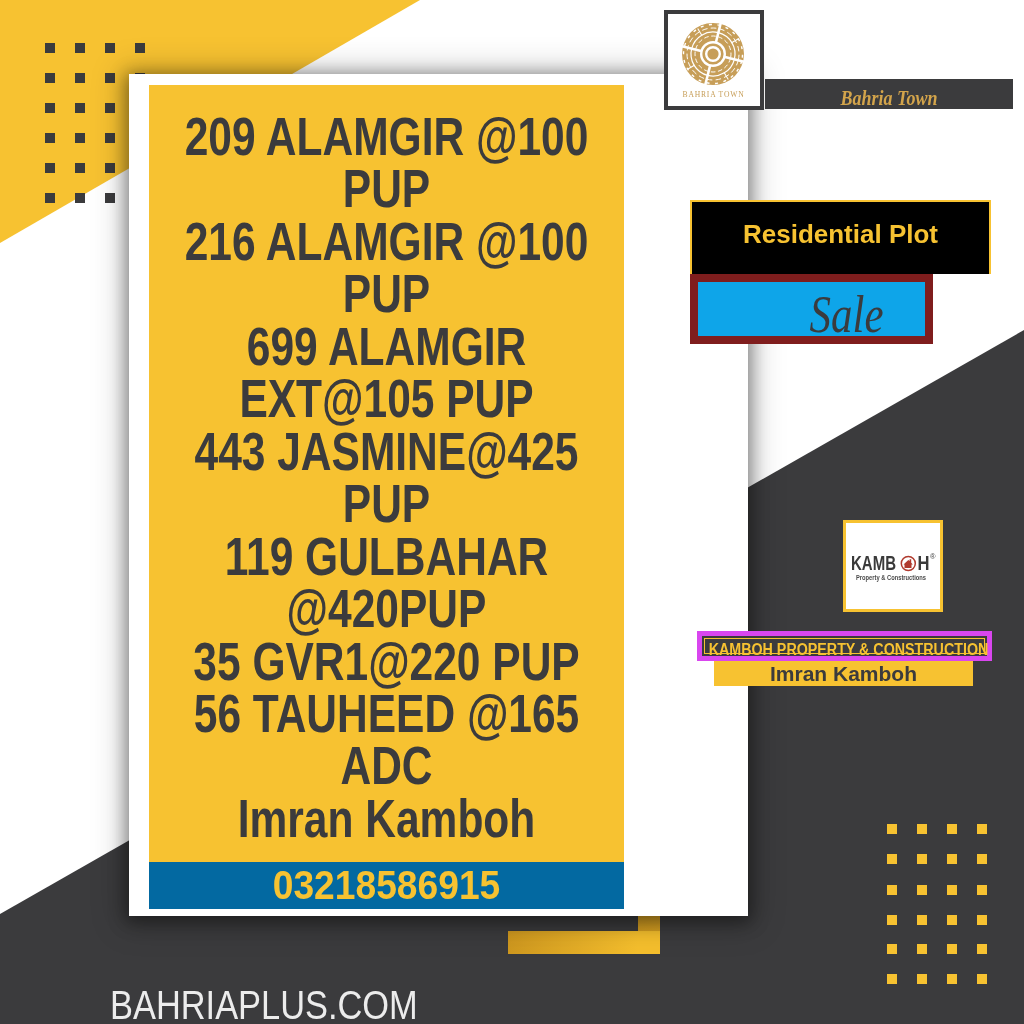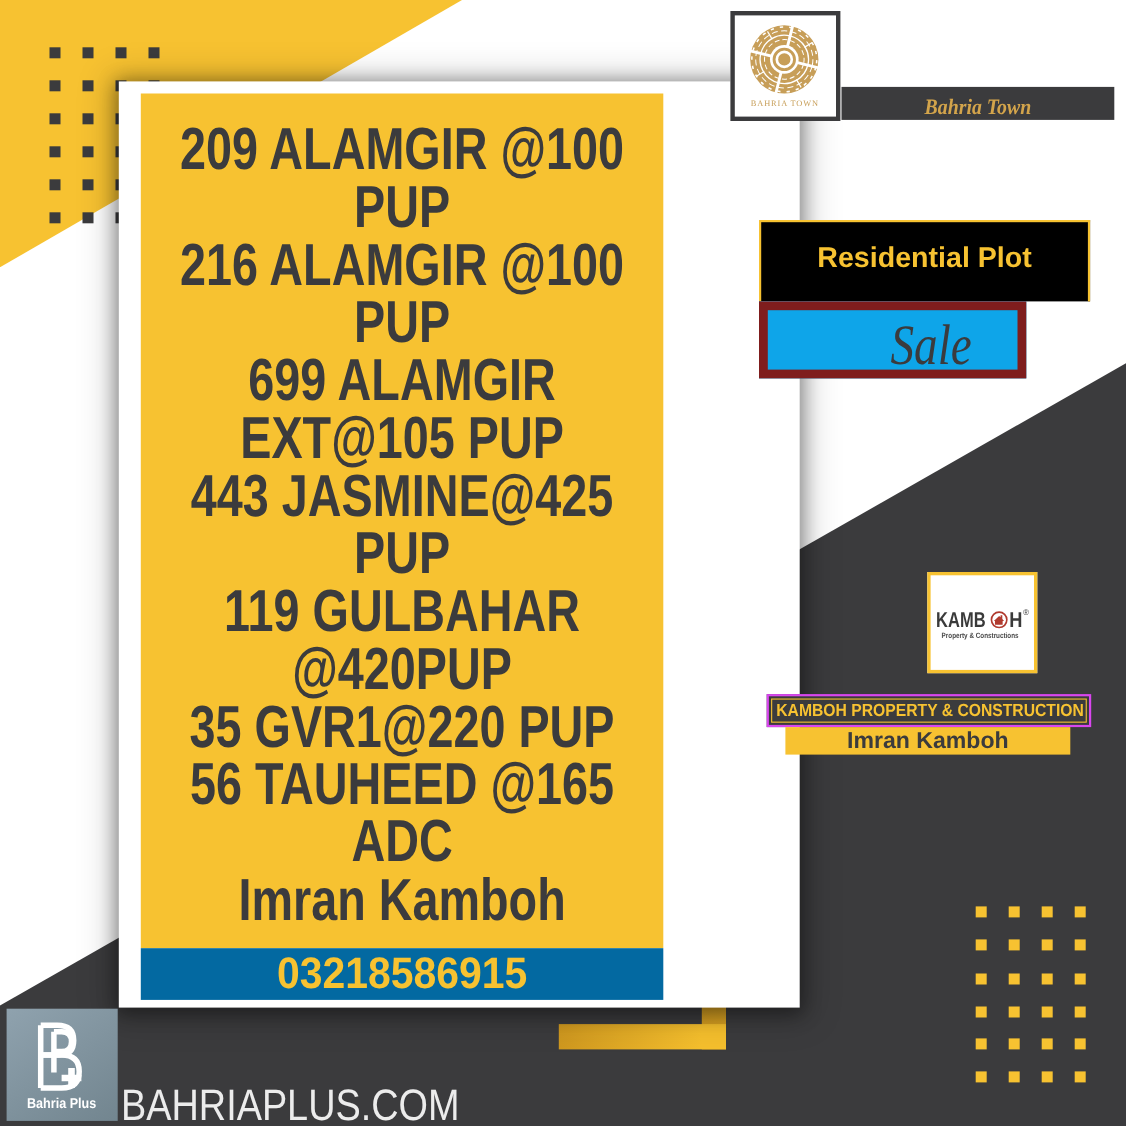--- a/index.html
+++ b/index.html
@@ -67,21 +67,21 @@
       <rect x="7" y="156" width="10" height="10"></rect>
         <rect x="37" y="156" width="10" height="10"></rect>
         <rect x="67" y="156" width="10" height="10"></rect>
         <rect x="97" y="156" width="10" height="10"></rect>
     </g>
   </svg>
 
   <div class="abs" style="left:638px;top:802px;width:22px;height:152px;background:linear-gradient(205deg,#f5bf2d 15%,#cf981f 95%)"></div>
   <div class="abs" style="left:508px;top:931px;width:152px;height:23px;background:linear-gradient(90deg,#cf981f,#f5bf2d 85%)"></div>
 
-  <div class="abs" style="left:108px;top:74px;width:619px;height:842px;background:#ffffff;
+  <div class="abs" style="left:129px;top:74px;width:619px;height:842px;background:#ffffff;
        box-shadow:0 3px 16px 3px rgba(0,0,0,0.40),0 2px 30px 8px rgba(0,0,0,0.18)">
 
     <div class="abs" style="left:20px;top:11px;width:475px;height:777px;background:#F7C231"></div>
 
     <div class="abs" style="left:-50px;top:36px;width:615px;text-align:center;white-space:nowrap;
          font-weight:bold;font-size:54px;line-height:52.46px;color:#3B3B3D;
          transform:scaleX(0.787);transform-origin:50% 0">
       209 ALAMGIR @100<br>PUP<br>216 ALAMGIR @100<br>PUP<br>699 ALAMGIR<br>EXT@105 PUP<br>443 JASMINE@425<br>PUP<br>119 GULBAHAR<br>@420PUP<br>35 GVR1@220 PUP<br>56 TAUHEED @165<br>ADC<br>Imran Kamboh
     </div>
 
@@ -134,38 +134,25 @@
     <svg width="94" height="94" viewBox="0 0 94 94">
       <text x="5" y="47" font-family="'Liberation Sans'" font-weight="bold" font-size="19.5" fill="#3a3a3a" textLength="45" lengthAdjust="spacingAndGlyphs">KAMB</text>
       <circle cx="62.3" cy="40.5" r="7" fill="none" stroke="#b03a2e" stroke-width="1.5"></circle>
       <path d="M57.5 41.5 l4.8 -4.6 l1.3 1.2 v-1.8 h1.6 v3.4 l1.6 1.8 h-1.3 v3.5 h-7 v-3.5 z" fill="#b03a2e"></path>
       <text x="71.5" y="47" font-family="'Liberation Sans'" font-weight="bold" font-size="19.5" fill="#3a3a3a" textLength="12" lengthAdjust="spacingAndGlyphs">H</text>
       <text x="84" y="36" font-family="'Liberation Sans'" font-size="7.5" fill="#3a3a3a">®</text>
       <text x="45" y="57" font-family="'Liberation Sans'" font-weight="bold" font-size="7" fill="#4a4a4a" text-anchor="middle" textLength="70" lengthAdjust="spacingAndGlyphs">Property &amp; Constructions</text>
     </svg>
   </div>
 
-  <div class="abs" style="left:697px;top:631px;width:295px;height:30px;background:#3B3B3D;border:2px solid #d946ef;box-sizing:border-box">
+  <div class="abs" style="left:697px;top:631px;width:295px;height:30px;background:#3B3B3D;border:5px solid #d946ef;box-sizing:border-box">
     <div class="abs" style="left:2px;top:2px;right:2px;bottom:2px;border:1px solid #F7C231"></div>
     <div class="abs" style="left:-40px;top:2px;width:373px;color:#F7C231;font-weight:bold;font-size:16px;line-height:24px;text-align:center;white-space:nowrap;
          transform:scaleX(0.892);transform-origin:50% 0">KAMBOH PROPERTY &amp; CONSTRUCTION</div>
   </div>
 
   <div class="abs" style="left:714px;top:661px;width:259px;height:25px;background:#F7C231;
        color:#3B3B3D;font-weight:bold;font-size:21px;line-height:25px;text-align:center">Imran Kamboh</div>
 
-  <div class="abs" style="left:6px;top:917px;width:101px;height:102px;background:linear-gradient(145deg,#8fa2ae,#72858f)">
-    <svg width="101" height="102" viewBox="0 0 101 102">
-      <g fill="none" stroke="#ffffff" stroke-width="5">
-        <path d="M31 15 v57"></path>
-        <path d="M31 15 h15 q15 0 15 14 q0 13 -13 13 h-17"></path>
-        <path d="M31 42 h19 q16 0 16 15 q0 15 -16 15 h-19"></path>
-        <path d="M43 21 v37"></path>
-        <path d="M43 21 h7 q9 0 9 9 q0 9 -9 9 h-7"></path>
-      </g>
-      <path d="M56 54 h6 v6 h6 v6 h-6 v6 h-6 v-6 h-6 v-6 h6 z" fill="#ffffff"></path>
-      <text x="50" y="90" font-family="'Liberation Sans'" font-weight="bold" font-size="13" fill="#ffffff" text-anchor="middle" textLength="63" lengthAdjust="spacingAndGlyphs">Bahria Plus</text>
-    </svg>
-  </div>
 
   <div class="abs" style="left:110px;top:985px;color:#ECECEC;font-size:40px;line-height:40px;transform:scaleX(0.86);transform-origin:0 0">BAHRIAPLUS.COM</div>
 
 </div>
 
 </body></html>

